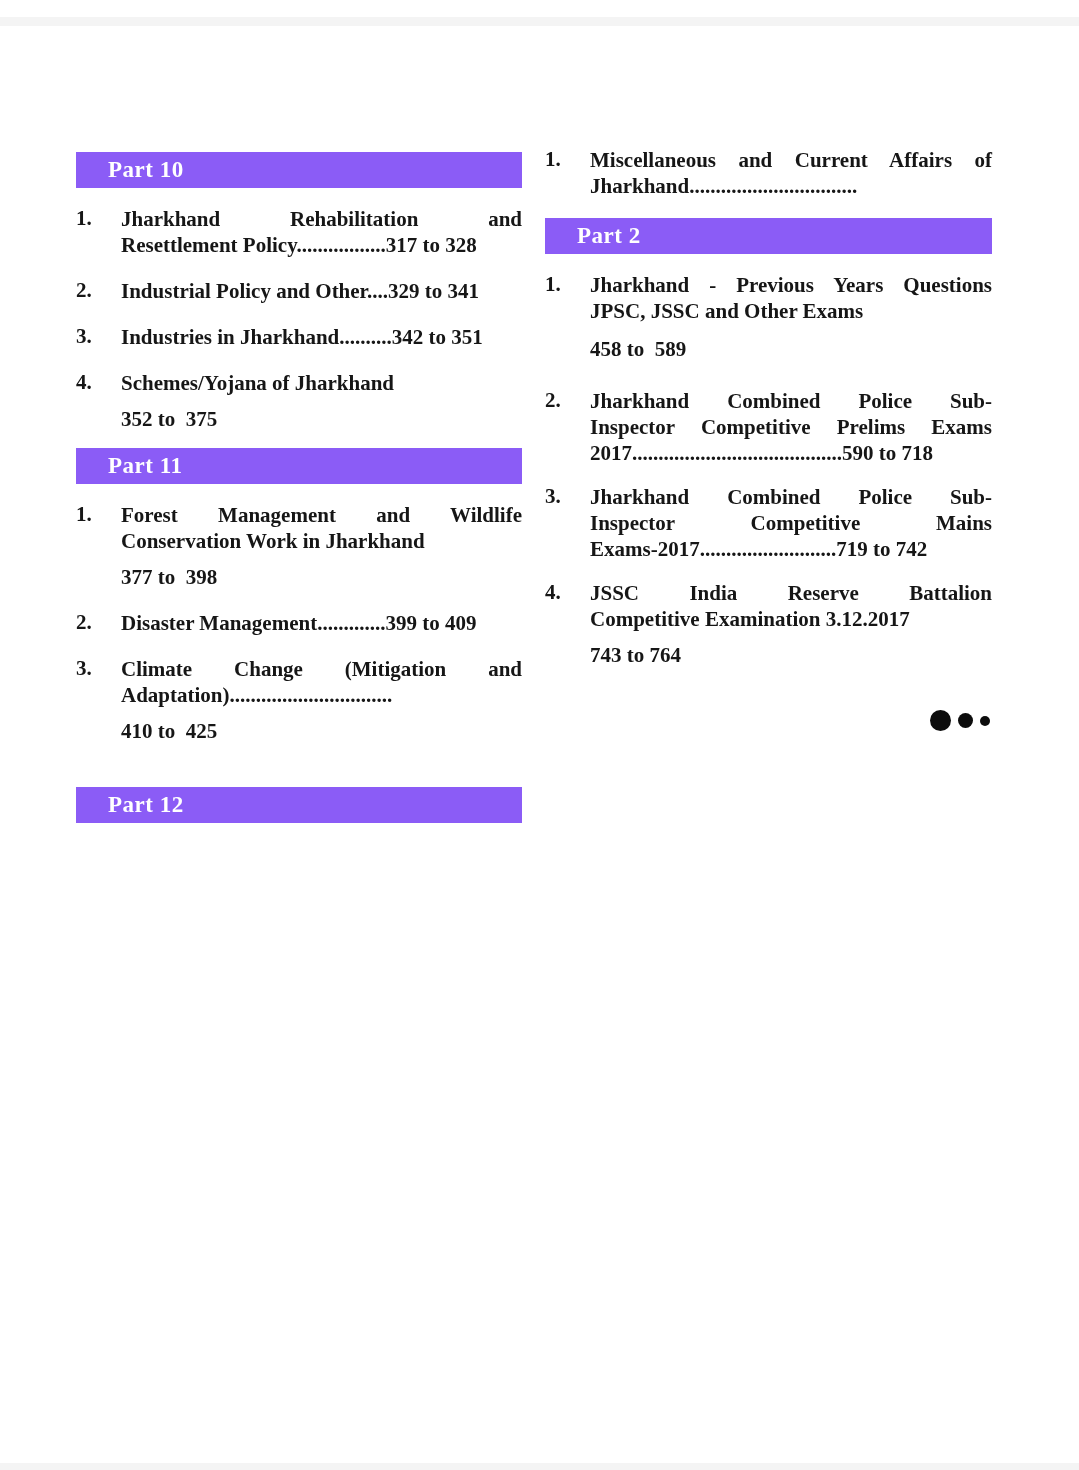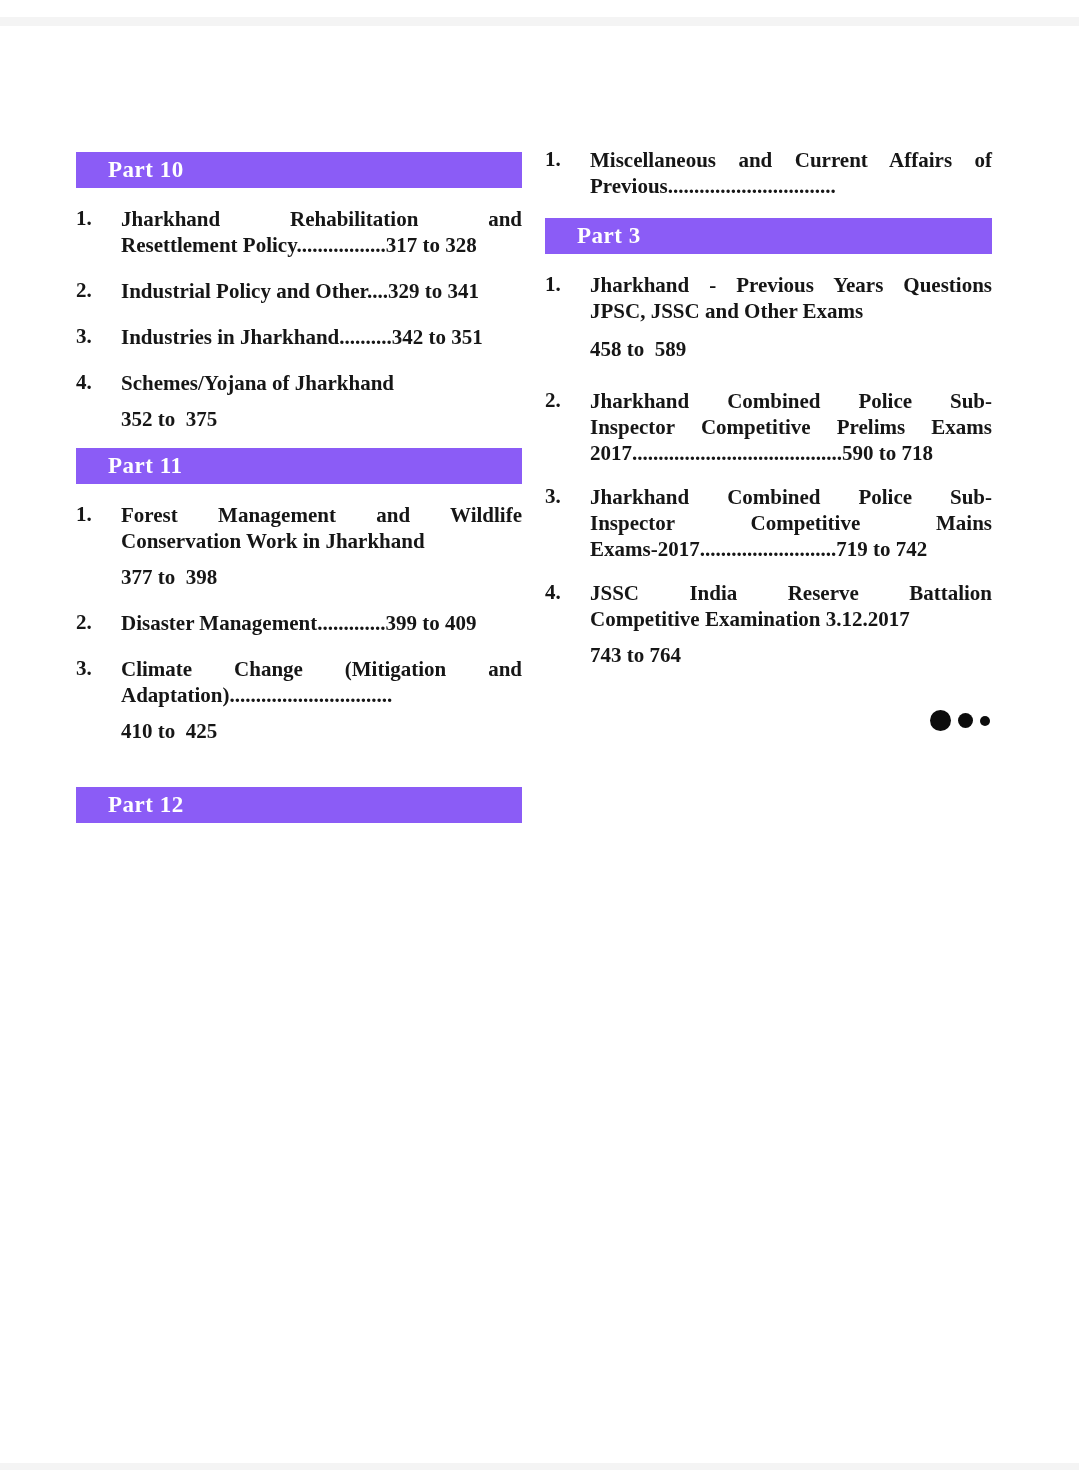--- a/index.html
+++ b/index.html
@@ -171,25 +171,25 @@
   <div class="part-bar" style="margin-top:43px">Part 12</div>
 
 </div>
 
 <div class="col col-right">
 
   <div class="item" style="margin-top:147px">
     <div class="num">1.</div>
     <div class="content">
       <div class="ln stretch">Miscellaneous and Current Affairs of</div>
-      <div class="ln">Previous................................</div>
-    </div>
-  </div>
-
-  <div class="part-bar" style="margin-top:19px">Part 3</div>
+      <div class="ln">Jharkhand................................</div>
+    </div>
+  </div>
+
+  <div class="part-bar" style="margin-top:19px">Part 2</div>
 
   <div class="item" style="margin-top:18px">
     <div class="num">1.</div>
     <div class="content">
       <div class="ln stretch">Jharkhand - Previous Years Questions</div>
       <div class="ln">JPSC, JSSC and Other Exams</div>
       <div class="pg" style="margin-top:12px">458 to&nbsp;&nbsp;589</div>
     </div>
   </div>
 

